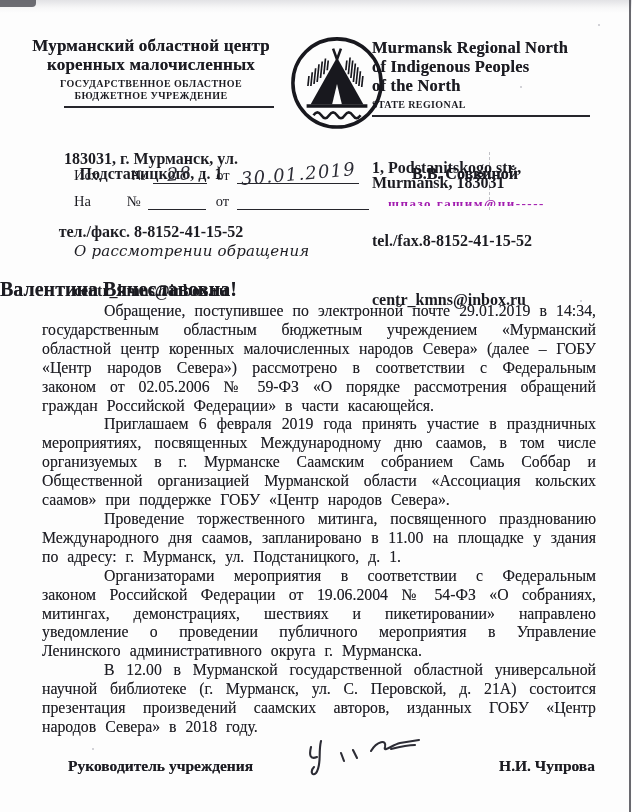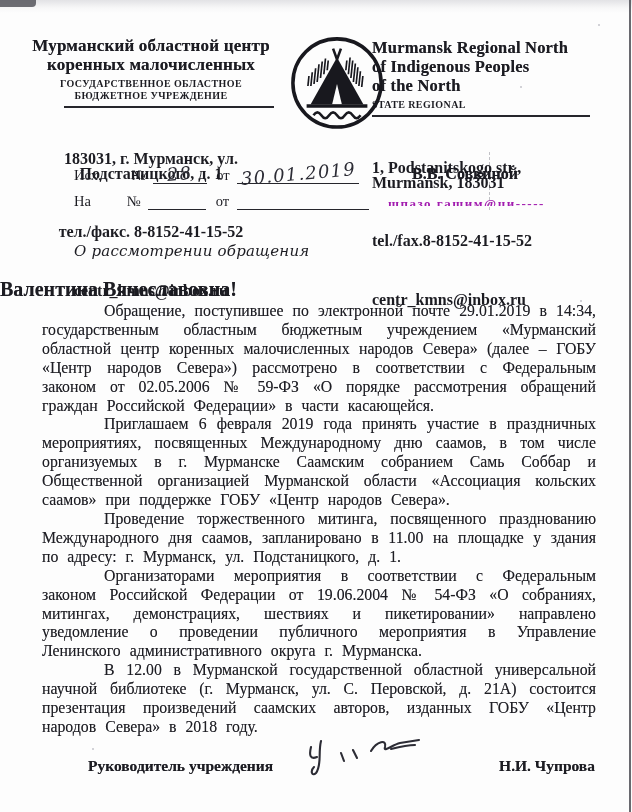--- a/index.html
+++ b/index.html
@@ -65,21 +65,21 @@
     font-weight:bold;font-size:20px;text-shadow:0 0 .4px rgba(10,10,20,.55);}
 
   
   .body-text{position:absolute;left:42px;top:302px;width:554px;
     font-size:15.8px;line-height:18.9px;text-align:justify;word-spacing:5px;
     color:#1e1e24;text-shadow:0 0 .4px rgba(10,10,20,.45);}
   .body-text p{margin:0;text-indent:62px;}
 
   
   .sig-position{position:absolute;left:68px;top:757px;font-weight:bold;
-    font-size:15.5px;text-shadow:0 0 .5px rgba(10,10,20,.6);margin-left:20px;}
+    font-size:15.5px;text-shadow:0 0 .5px rgba(10,10,20,.6);}
   .sig-name{position:absolute;right:37px;top:757px;font-weight:bold;
     font-size:15.5px;text-shadow:0 0 .5px rgba(10,10,20,.6);}
   .sig-scribble{position:absolute;left:295px;top:733px;width:135px;height:55px;}
 </style>
 </head>
 <body>
 
 <div class="page">
 
   <div class="scan-top"></div>

